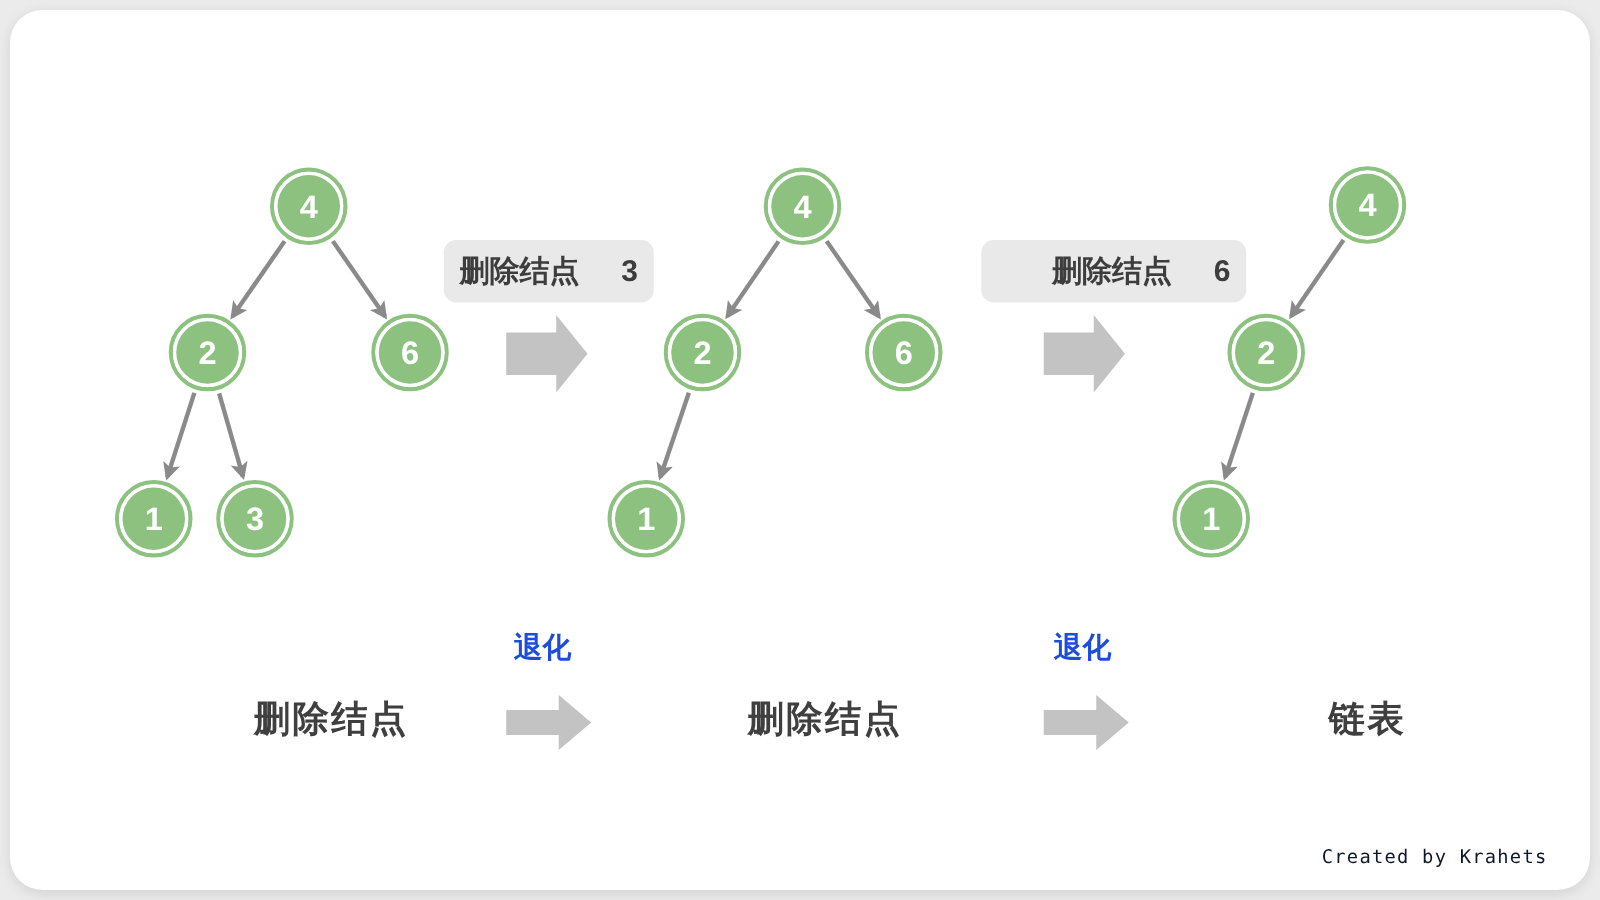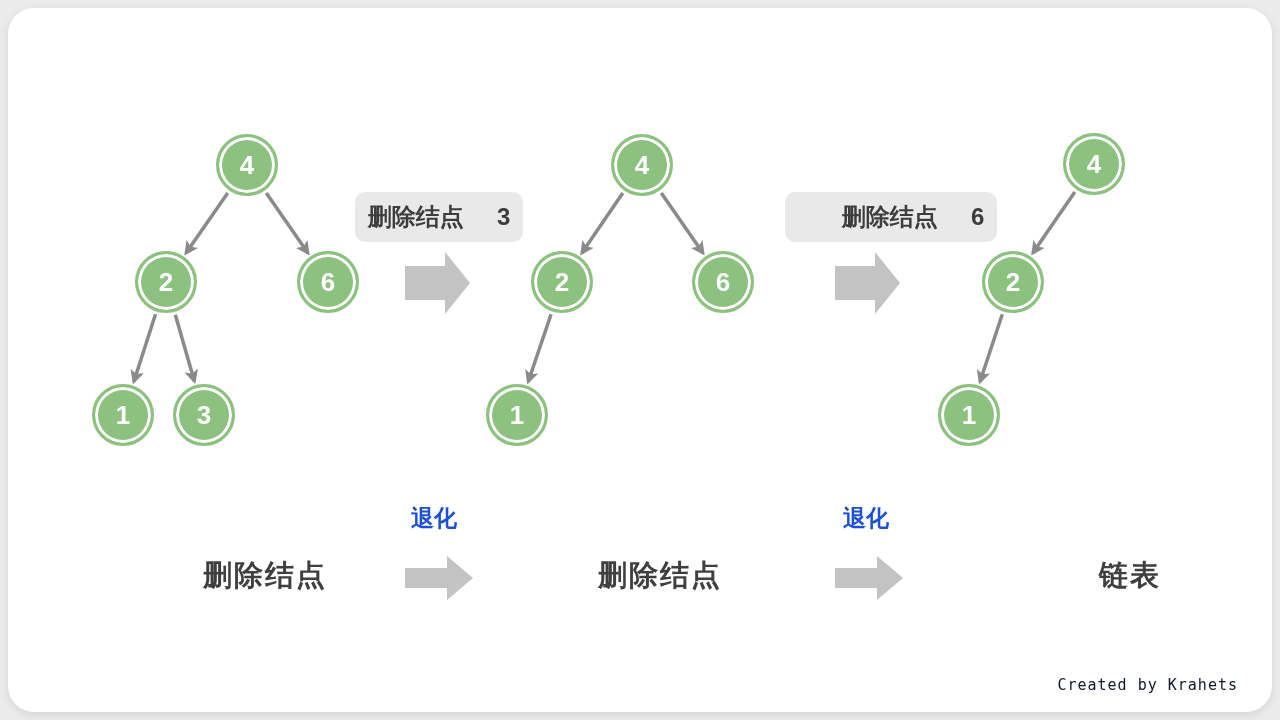--- a/index.html
+++ b/index.html
@@ -64,21 +64,21 @@
     position: absolute;
     transform: translate(-50%, -50%);
     font-size: 29px;
     letter-spacing: 2px;
     font-weight: bold;
     color: #3f3f3f;
     white-space: nowrap;
   }
   .stage-1 { left: 265px; top: 576px; }
   .stage-2 { left: 660px; top: 576px; }
-  .stage-3 { left: 1094px; top: 576px; margin-left: 36px; }
+  .stage-3 { left: 1094px; top: 576px; }
 
   .watermark {
     position: absolute;
     right: 42px; top: 676px;
     font-family: "DejaVu Sans Mono", "Liberation Mono", monospace;
     font-size: 15px;
     letter-spacing: 1px;
     color: #0f172a;
     white-space: nowrap;
   }

